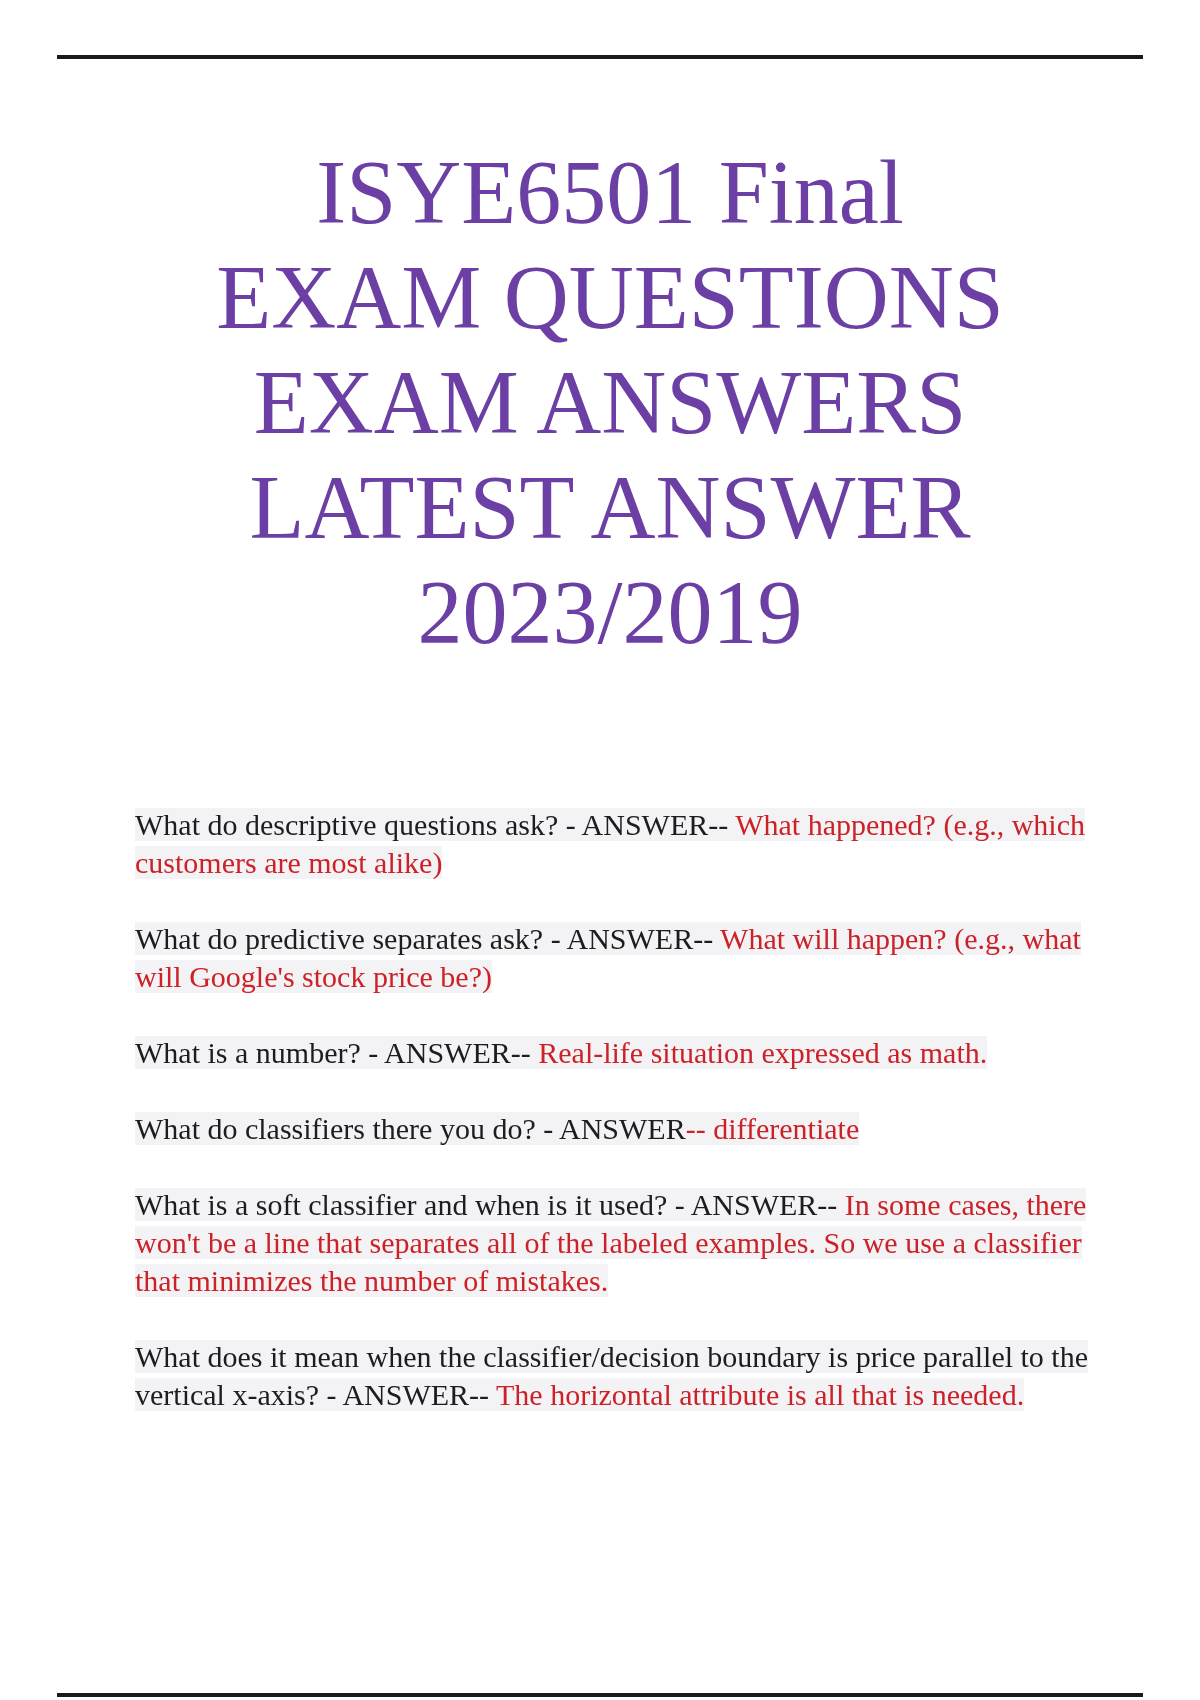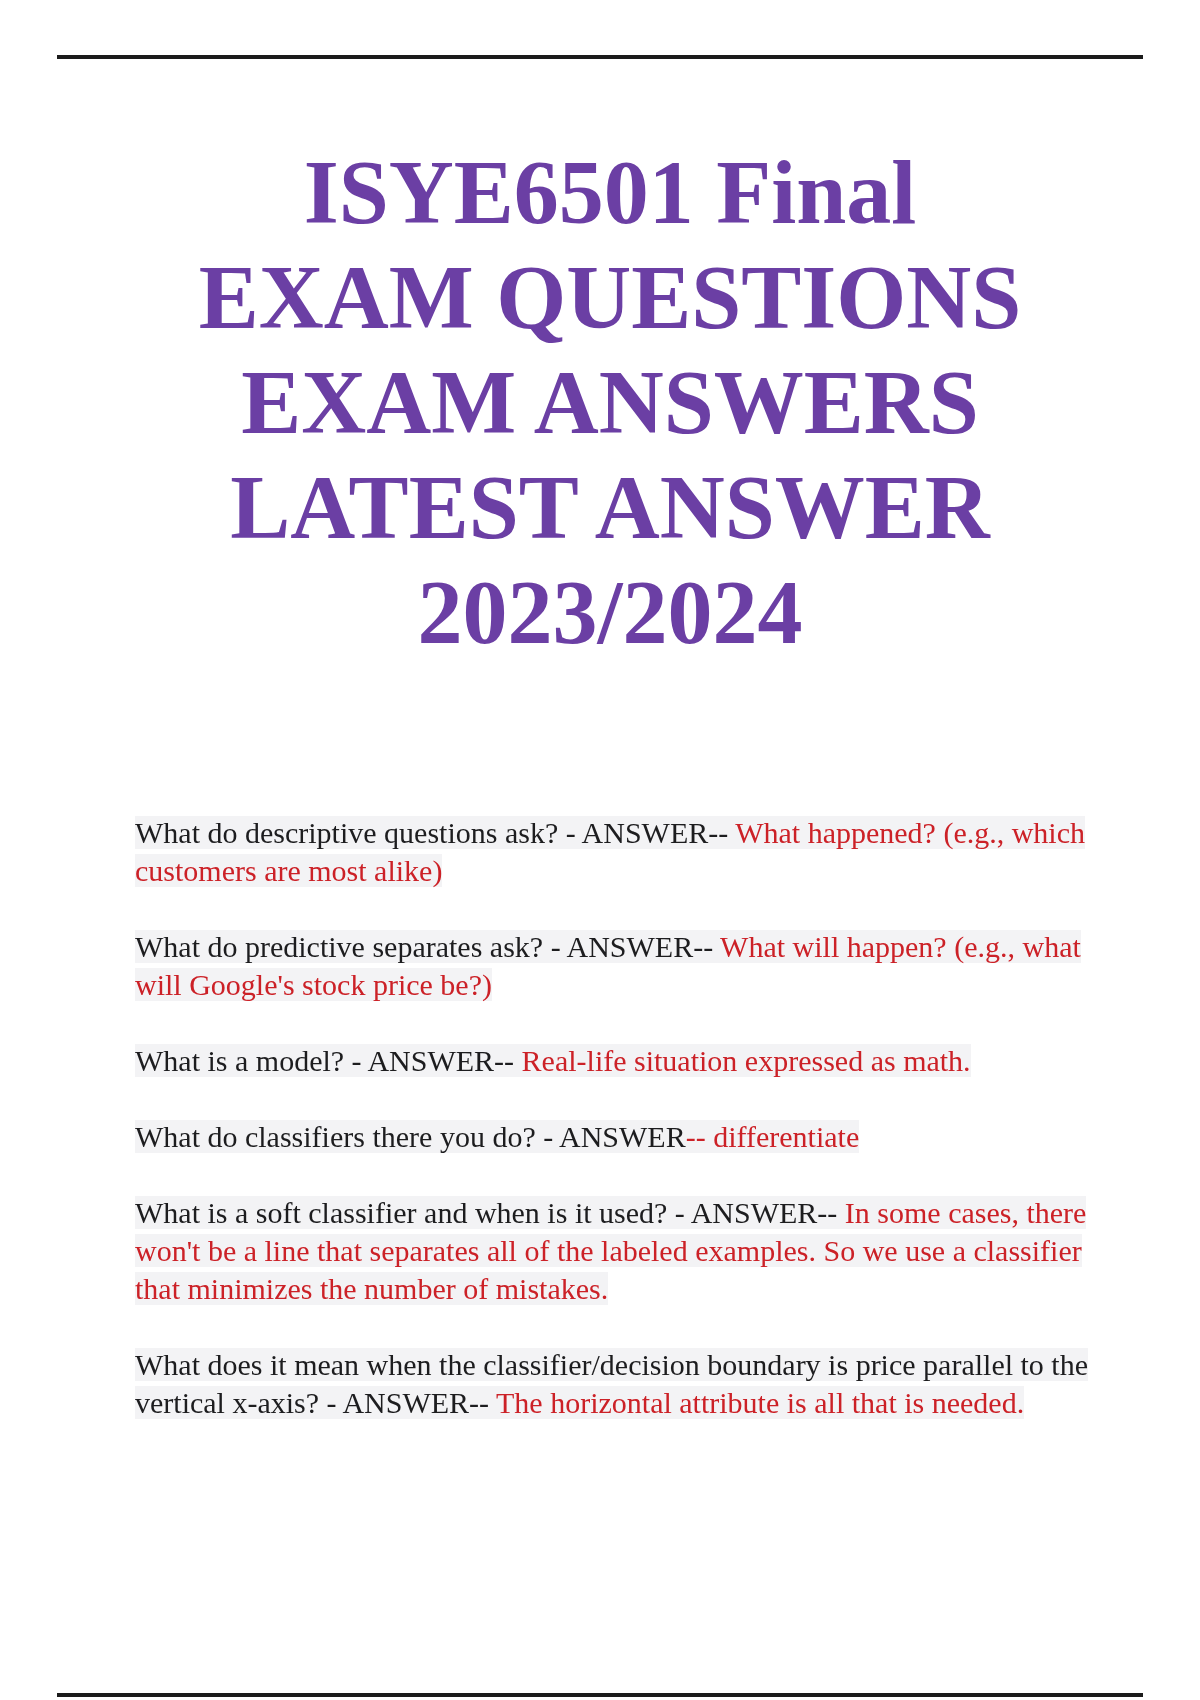--- a/index.html
+++ b/index.html
@@ -9,52 +9,52 @@
     font-family:"Liberation Serif", serif;
   }
   .rule {
     position:absolute; left:57px; width:1086px; height:4px;
     background: var(--c-rule, #1b1b1b);
   }
   .rule-top { top:55px; }
   .rule-bottom { top:1693px; }
   .doc-title {
     position:absolute; top:140px; left:124px; width:972px;
-    text-align:center; font-weight:bold;
+    text-align:center; font-weight:normal;
     font-size:90px; line-height:105px;
     color: var(--c-title, #6b3fa4);
   }
   .title-line { display:block; }
   .qa-list {
     position:absolute; top:806px; left:135px; width:955px;
     font-size:30px; line-height:38px;
   }
-  .qa-item { margin-bottom:38px;margin-top:8px; }
+  .qa-item { margin-bottom:38px; }
   .hl {
     background: var(--c-highlight, #f3f3f5);
     -webkit-box-decoration-break:clone; box-decoration-break:clone;
   }
   .seg-question { color: var(--c-question, #1d1d1f); }
   .seg-answer  { color: var(--c-answer, #cc2127); }
 </style>
 </head>
 <body>
 
 <div class="rule rule-top"></div>
 
 <h1 class="doc-title">
   <span class="title-line">ISYE6501 Final</span>
   <span class="title-line">EXAM QUESTIONS</span>
   <span class="title-line">EXAM ANSWERS</span>
   <span class="title-line">LATEST ANSWER</span>
-  <span class="title-line">2023/2024</span>
+  <span class="title-line">2023/2019</span>
 </h1>
 
 <div class="qa-list">
     <p class="qa-item"><span class="hl"><span class="seg-question">What do descriptive questions ask? - ANSWER-- </span><span class="seg-answer">What happened? (e.g., which customers are most alike)</span></span></p>
     <p class="qa-item"><span class="hl"><span class="seg-question">What do predictive separates ask? - ANSWER-- </span><span class="seg-answer">What will happen? (e.g., what will Google's stock price be?)</span></span></p>
-    <p class="qa-item"><span class="hl"><span class="seg-question">What is a model? - ANSWER-- </span><span class="seg-answer">Real-life situation expressed as math.</span></span></p>
+    <p class="qa-item"><span class="hl"><span class="seg-question">What is a number? - ANSWER-- </span><span class="seg-answer">Real-life situation expressed as math.</span></span></p>
     <p class="qa-item"><span class="hl"><span class="seg-question">What do classifiers there you do? - ANSWER</span><span class="seg-answer">-- differentiate</span></span></p>
     <p class="qa-item"><span class="hl"><span class="seg-question">What is a soft classifier and when is it used? - ANSWER-- </span><span class="seg-answer">In some cases, there won't be a line that separates all of the labeled examples. So we use a classifier that minimizes the number of mistakes.</span></span></p>
     <p class="qa-item"><span class="hl"><span class="seg-question">What does it mean when the classifier/decision boundary is price parallel to the vertical x-axis? - ANSWER-- </span><span class="seg-answer">The horizontal attribute is all that is needed.</span></span></p>
   </div>
 
 <div class="rule rule-bottom"></div>
 
 </body></html>

